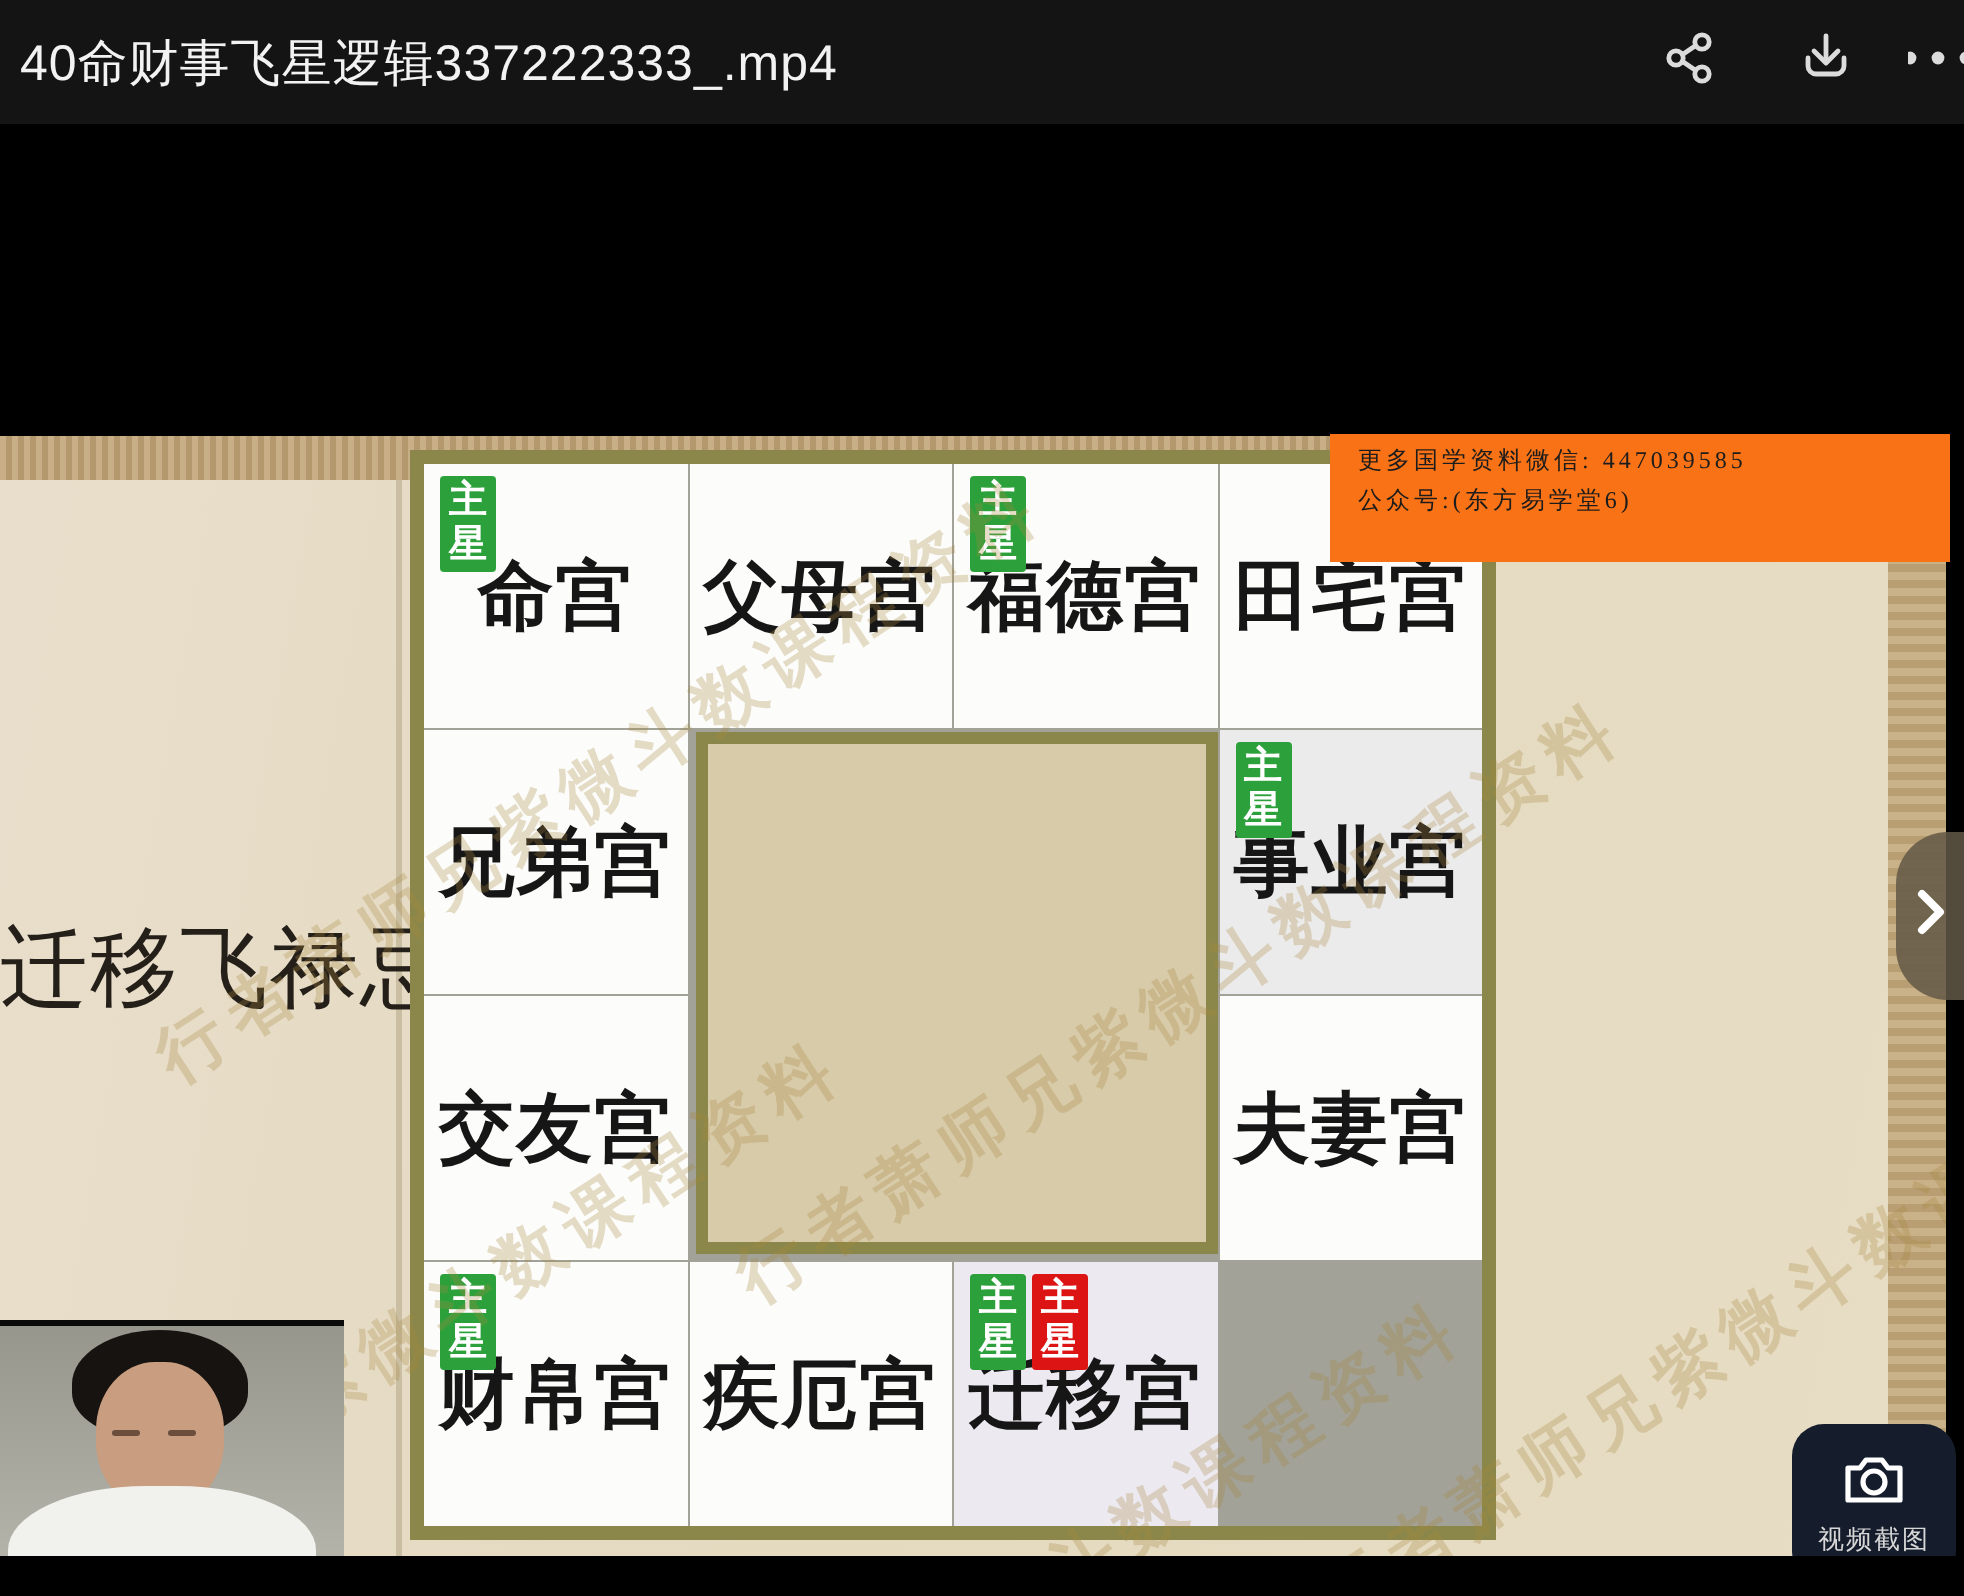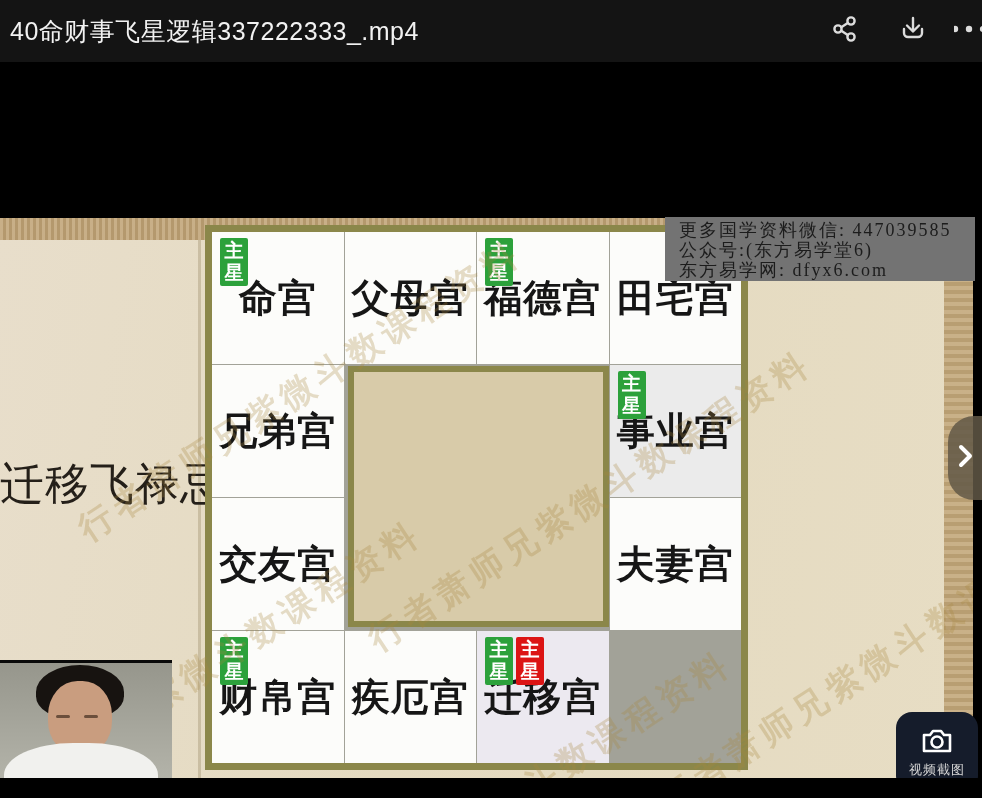--- a/index.html
+++ b/index.html
@@ -43,23 +43,23 @@
   .badge{width:28px;height:48px;display:flex;flex-direction:column;align-items:center;justify-content:center;
          color:#fff;font-size:19px;font-weight:bold;line-height:22px;border-radius:2px;}
   .badge.green{background:#2ca13b;}
   .badge.red{background:#dc1414;}
 
   
   .left-note{position:absolute;left:0px;top:237px;font-size:44px;font-weight:normal;color:#241f19;
              letter-spacing:1px;white-space:nowrap;}
 
   
-  .info-box{position:absolute;left:665px;top:217px;width:310px;height:64px;background:#737373;
+  .info-box{position:absolute;left:665px;top:217px;width:310px;height:64px;background:#f97316;
             color:#1c1c1c;font-family:"Liberation Serif","DejaVu Serif",serif;
-            font-size:18px;line-height:20px;padding:3px 8px 16px 14px;letter-spacing:2px;}
+            font-size:12px;line-height:20px;padding:3px 8px 16px 14px;letter-spacing:2px;}
 
   
   .next-btn{position:absolute;left:948px;top:416px;width:34px;height:84px;
             background:rgba(97,88,70,.85);border-radius:26px 0 0 26px;
             display:flex;align-items:center;justify-content:center;cursor:pointer;}
   .next-btn svg{stroke:#fff;fill:none;stroke-width:4;stroke-linecap:round;stroke-linejoin:round;}
 
   
   .webcam{position:absolute;left:0;top:660px;width:172px;height:118px;overflow:hidden;
           background:linear-gradient(180deg,#96968c,#b3b3a9);border-top:3px solid #0a0a0a;}
@@ -217,21 +217,20 @@
       <div class="wm" style="left:330px;top:260px;">行者萧师兄紫微斗数课程资料</div>
       <div class="wm" style="left:-60px;top:430px;">行者萧师兄紫微斗数课程资料</div>
       <div class="wm" style="left:250px;top:560px;">行者萧师兄紫微斗数课程资料</div>
       <div class="wm" style="left:620px;top:420px;">行者萧师兄紫微斗数课程资料</div>
     </div>
   </div>
 
   <div class="info-box">
     <div>更多国学资料微信: 447039585</div>
     <div>公众号:(东方易学堂6)</div>
-    <div>东方易学网: dfyx6.com</div>
   </div>
 
   <div class="next-btn">
     <span>
       <svg width="18" height="26" viewBox="0 0 18 26">
           <polyline points="5,4 14,13 5,22"></polyline>
         </svg>
     </span>
   </div>
 

